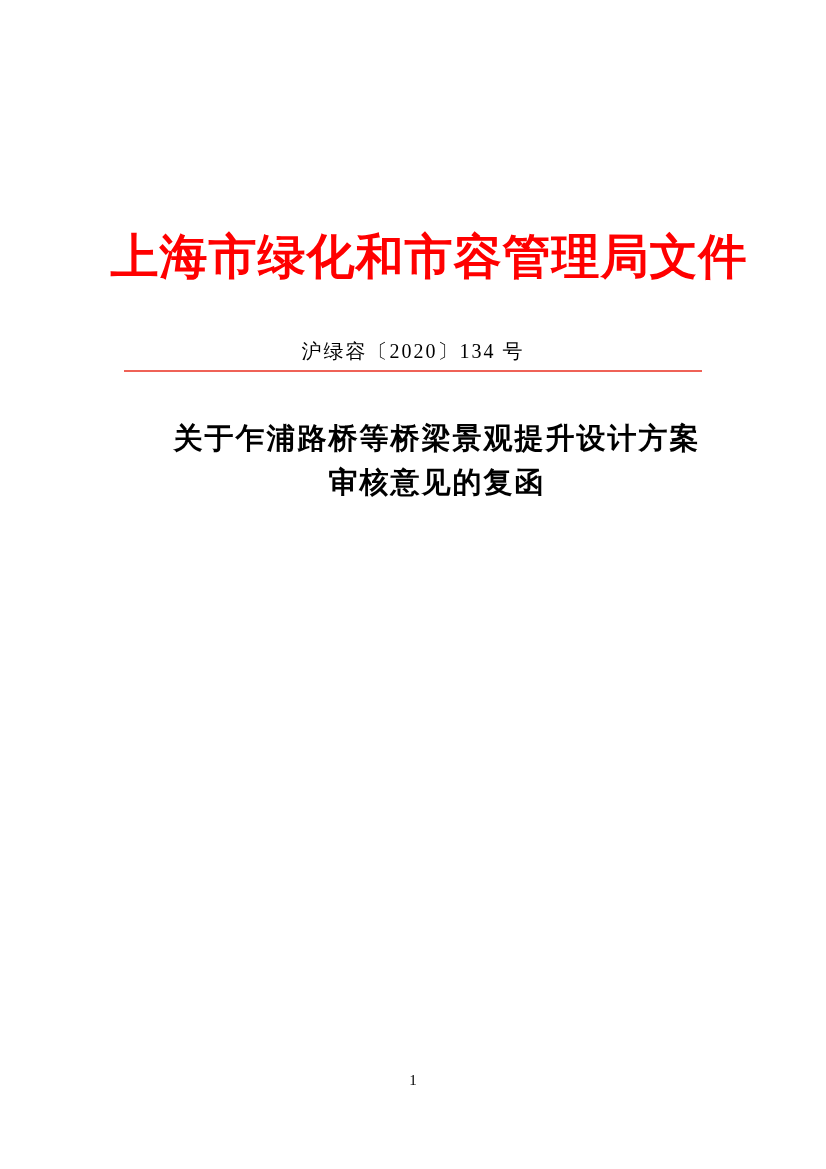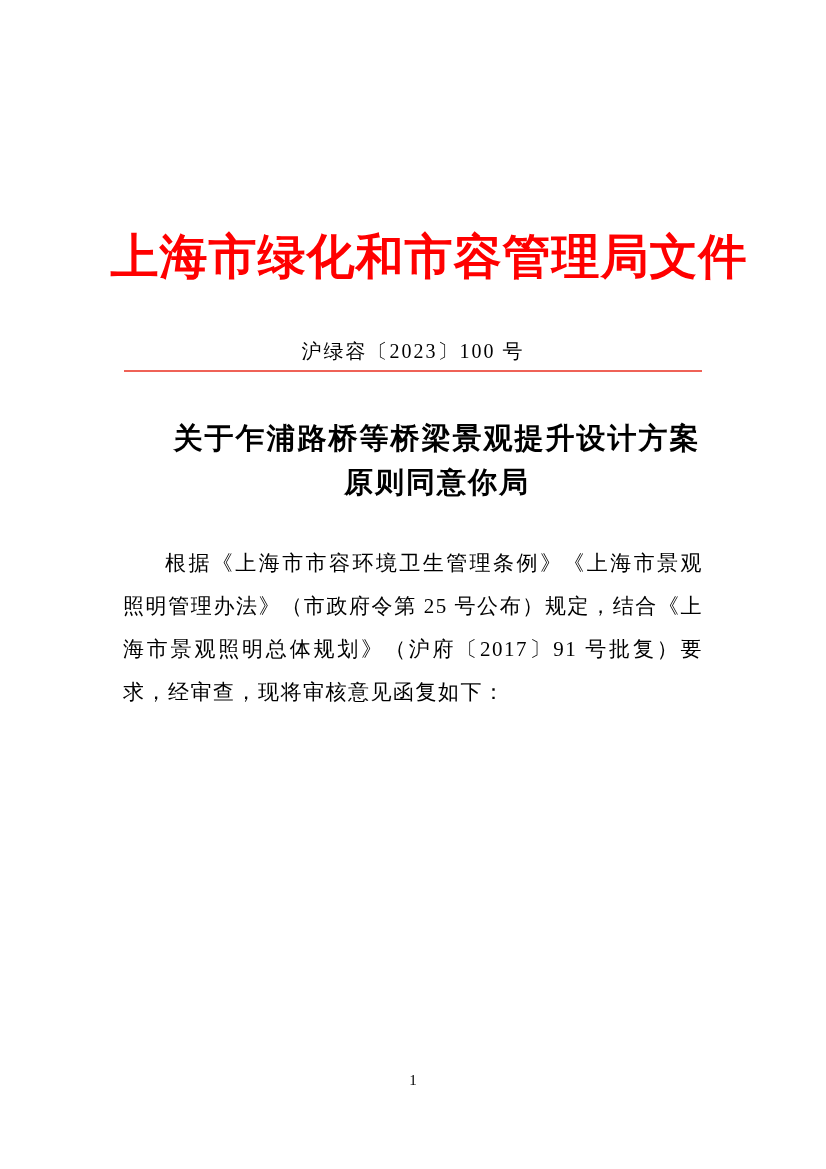--- a/index.html
+++ b/index.html
@@ -78,28 +78,27 @@
     color: #000000;
   }
 </style>
 </head>
 <body>
 
 <div class="page">
 
   <h1 class="agency-header">上海市绿化和市容管理局文件</h1>
 
-  <div class="doc-number">沪绿容〔2023〕100 号</div>
+  <div class="doc-number">沪绿容〔2020〕134 号</div>
 
   <hr class="red-divider">
 
   <h2 class="doc-title">
     <span>关于乍浦路桥等桥梁景观提升设计方案</span><br>
-    <span>原则同意你局</span>
+    <span>审核意见的复函</span>
   </h2>
 
   <div class="body-text">
-    <p class="indent">根据《上海市市容环境卫生管理条例》《上海市景观照明管理办法》（市政府令第 25 号公布）规定，结合《上海市景观照明总体规划》（沪府〔2017〕91 号批复）要求，经审查，现将审核意见函复如下：</p>
   </div>
 
   <div class="page-number">1</div>
 
 </div>
 
 </body></html>

